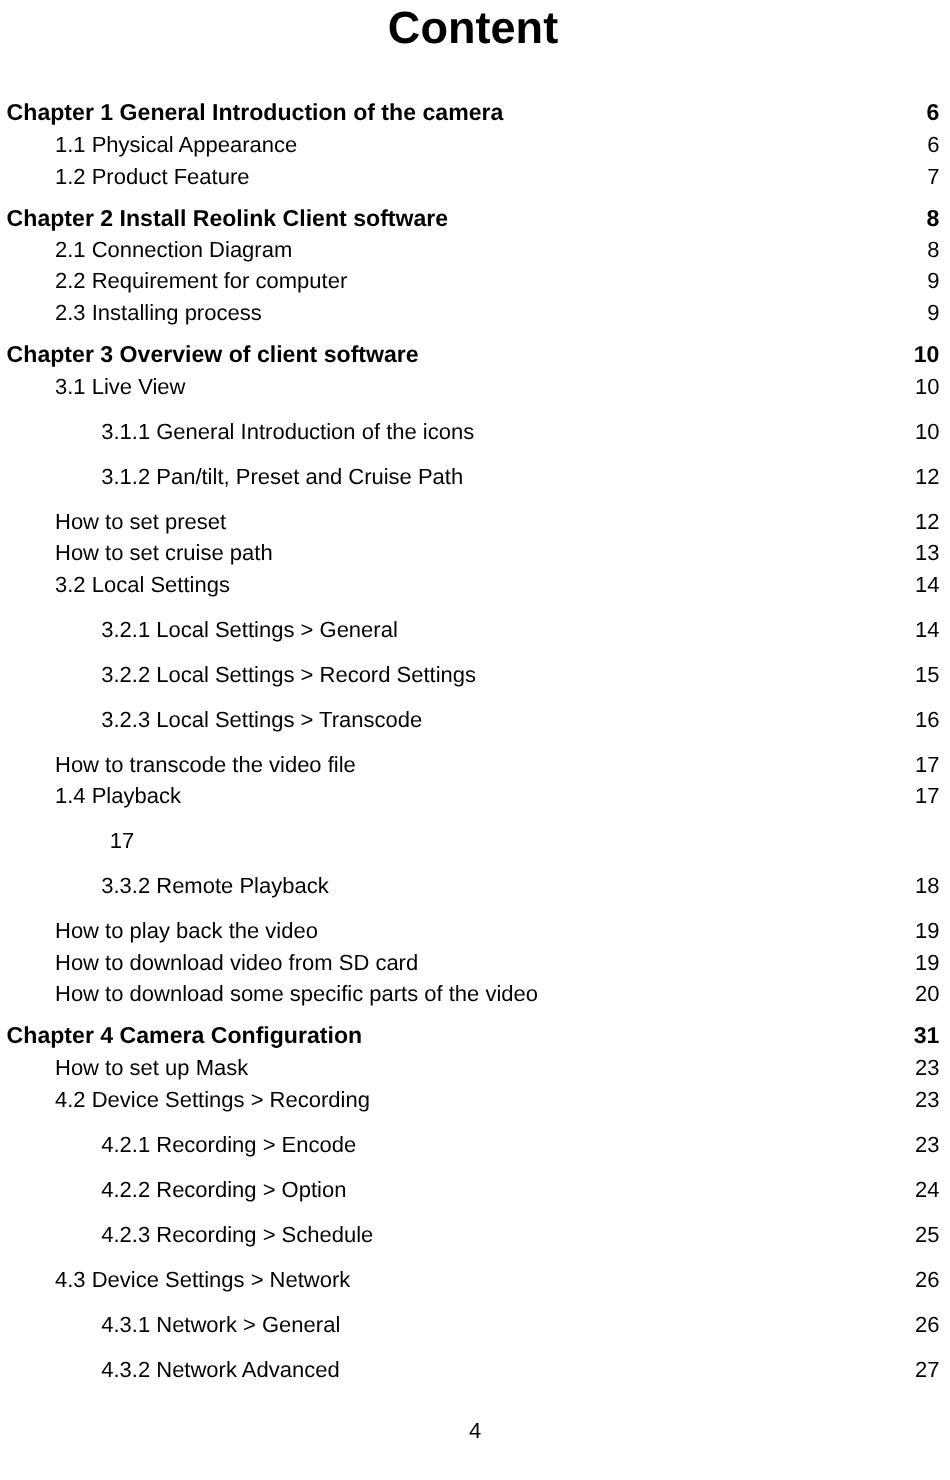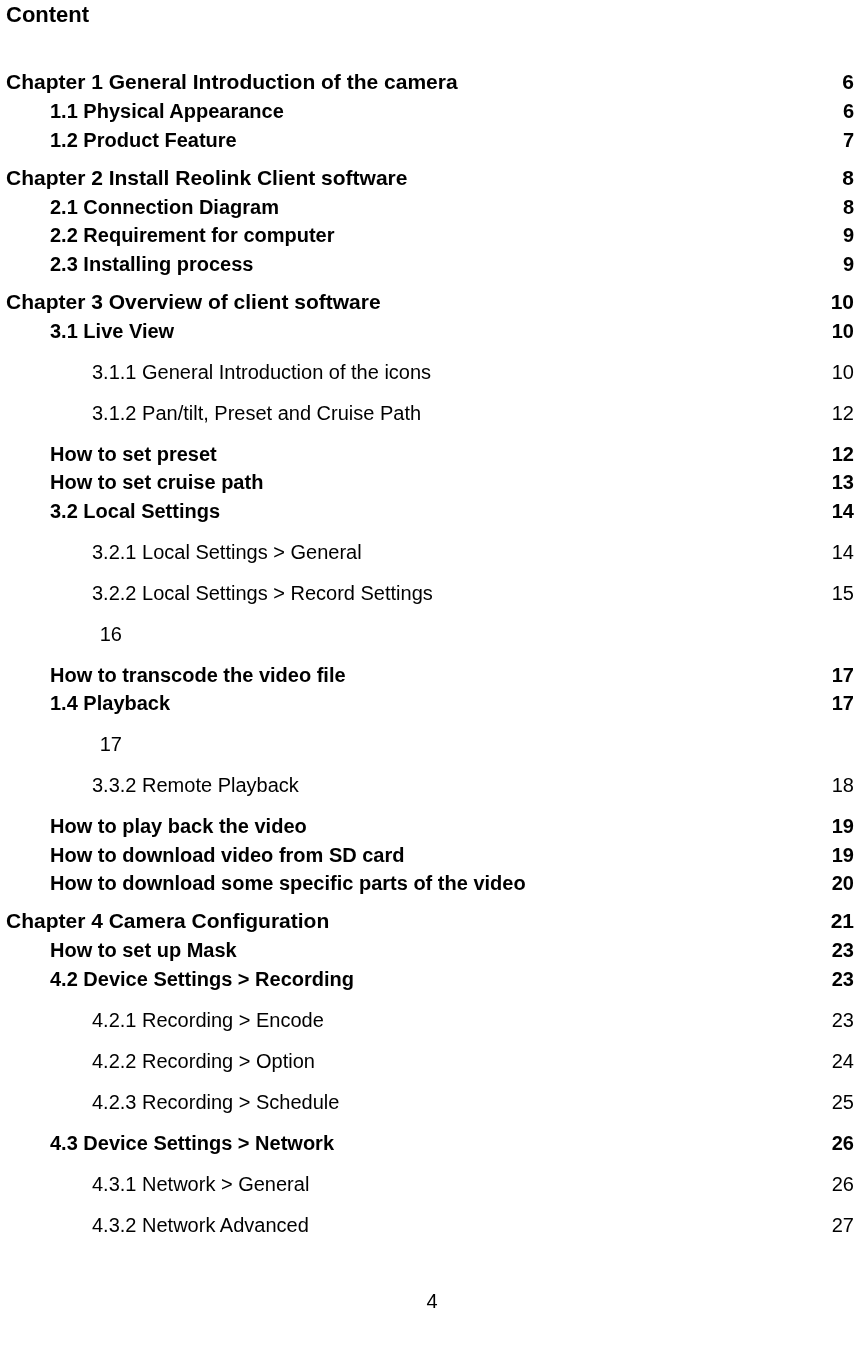--- a/index.html
+++ b/index.html
@@ -9,21 +9,22 @@
       background: #fff;
       width: 864px;
       height: 1345px;
       box-sizing: border-box;
       position: relative;
     }
     .page {
       padding: 2px 10px 0 6px;
     }
     .title {
-      font-size: 22px;
+      text-align: center;
+      font-size: 41px;
       font-weight: bold;
       margin: 0 0 42px 0;
     }
     .row {
       display: flex;
       justify-content: space-between;
       align-items: baseline;
     }
     .chapter {
       font-weight: bold;
@@ -32,21 +33,20 @@
       margin-bottom: 6px;
       gap: 45px;
     }
     .chapter .page-num {
       font-weight: bold;
     }
     .sub {
       font-size: 20px;
       padding-left: 44px;
       margin: 5.5px 0;
-      font-weight: bold;
     }
     .subsub {
       font-size: 20px;
       padding-left: 86px;
       margin: 18px 0;
     }
     .page-num {
       font-size: 20px;
       min-width: 30px;
       text-align: right;
@@ -130,20 +130,21 @@
       </div>
       <div class="row subsub">
         <span class="label">3.2.1 Local Settings &gt; General</span>
         <span class="page-num">14</span>
       </div>
       <div class="row subsub">
         <span class="label">3.2.2 Local Settings &gt; Record Settings</span>
         <span class="page-num">15</span>
       </div>
       <div class="row subsub">
+        <span class="label">3.2.3 Local Settings &gt; Transcode</span>
         <span class="page-num">16</span>
       </div>
       <div class="row sub">
         <span class="label">How to transcode the video file</span>
         <span class="page-num">17</span>
       </div>
       <div class="row sub">
         <span class="label">1.4 Playback</span>
         <span class="page-num">17</span>
       </div>
@@ -161,21 +162,21 @@
       <div class="row sub">
         <span class="label">How to download video from SD card</span>
         <span class="page-num">19</span>
       </div>
       <div class="row sub">
         <span class="label">How to download some specific parts of the video</span>
         <span class="page-num">20</span>
       </div>
       <div class="row chapter">
         <span class="label">Chapter 4 Camera Configuration</span>
-        <span class="page-num">21</span>
+        <span class="page-num">31</span>
       </div>
       <div class="row sub">
         <span class="label">How to set up Mask</span>
         <span class="page-num">23</span>
       </div>
       <div class="row sub">
         <span class="label">4.2 Device Settings &gt; Recording</span>
         <span class="page-num">23</span>
       </div>
       <div class="row subsub">

